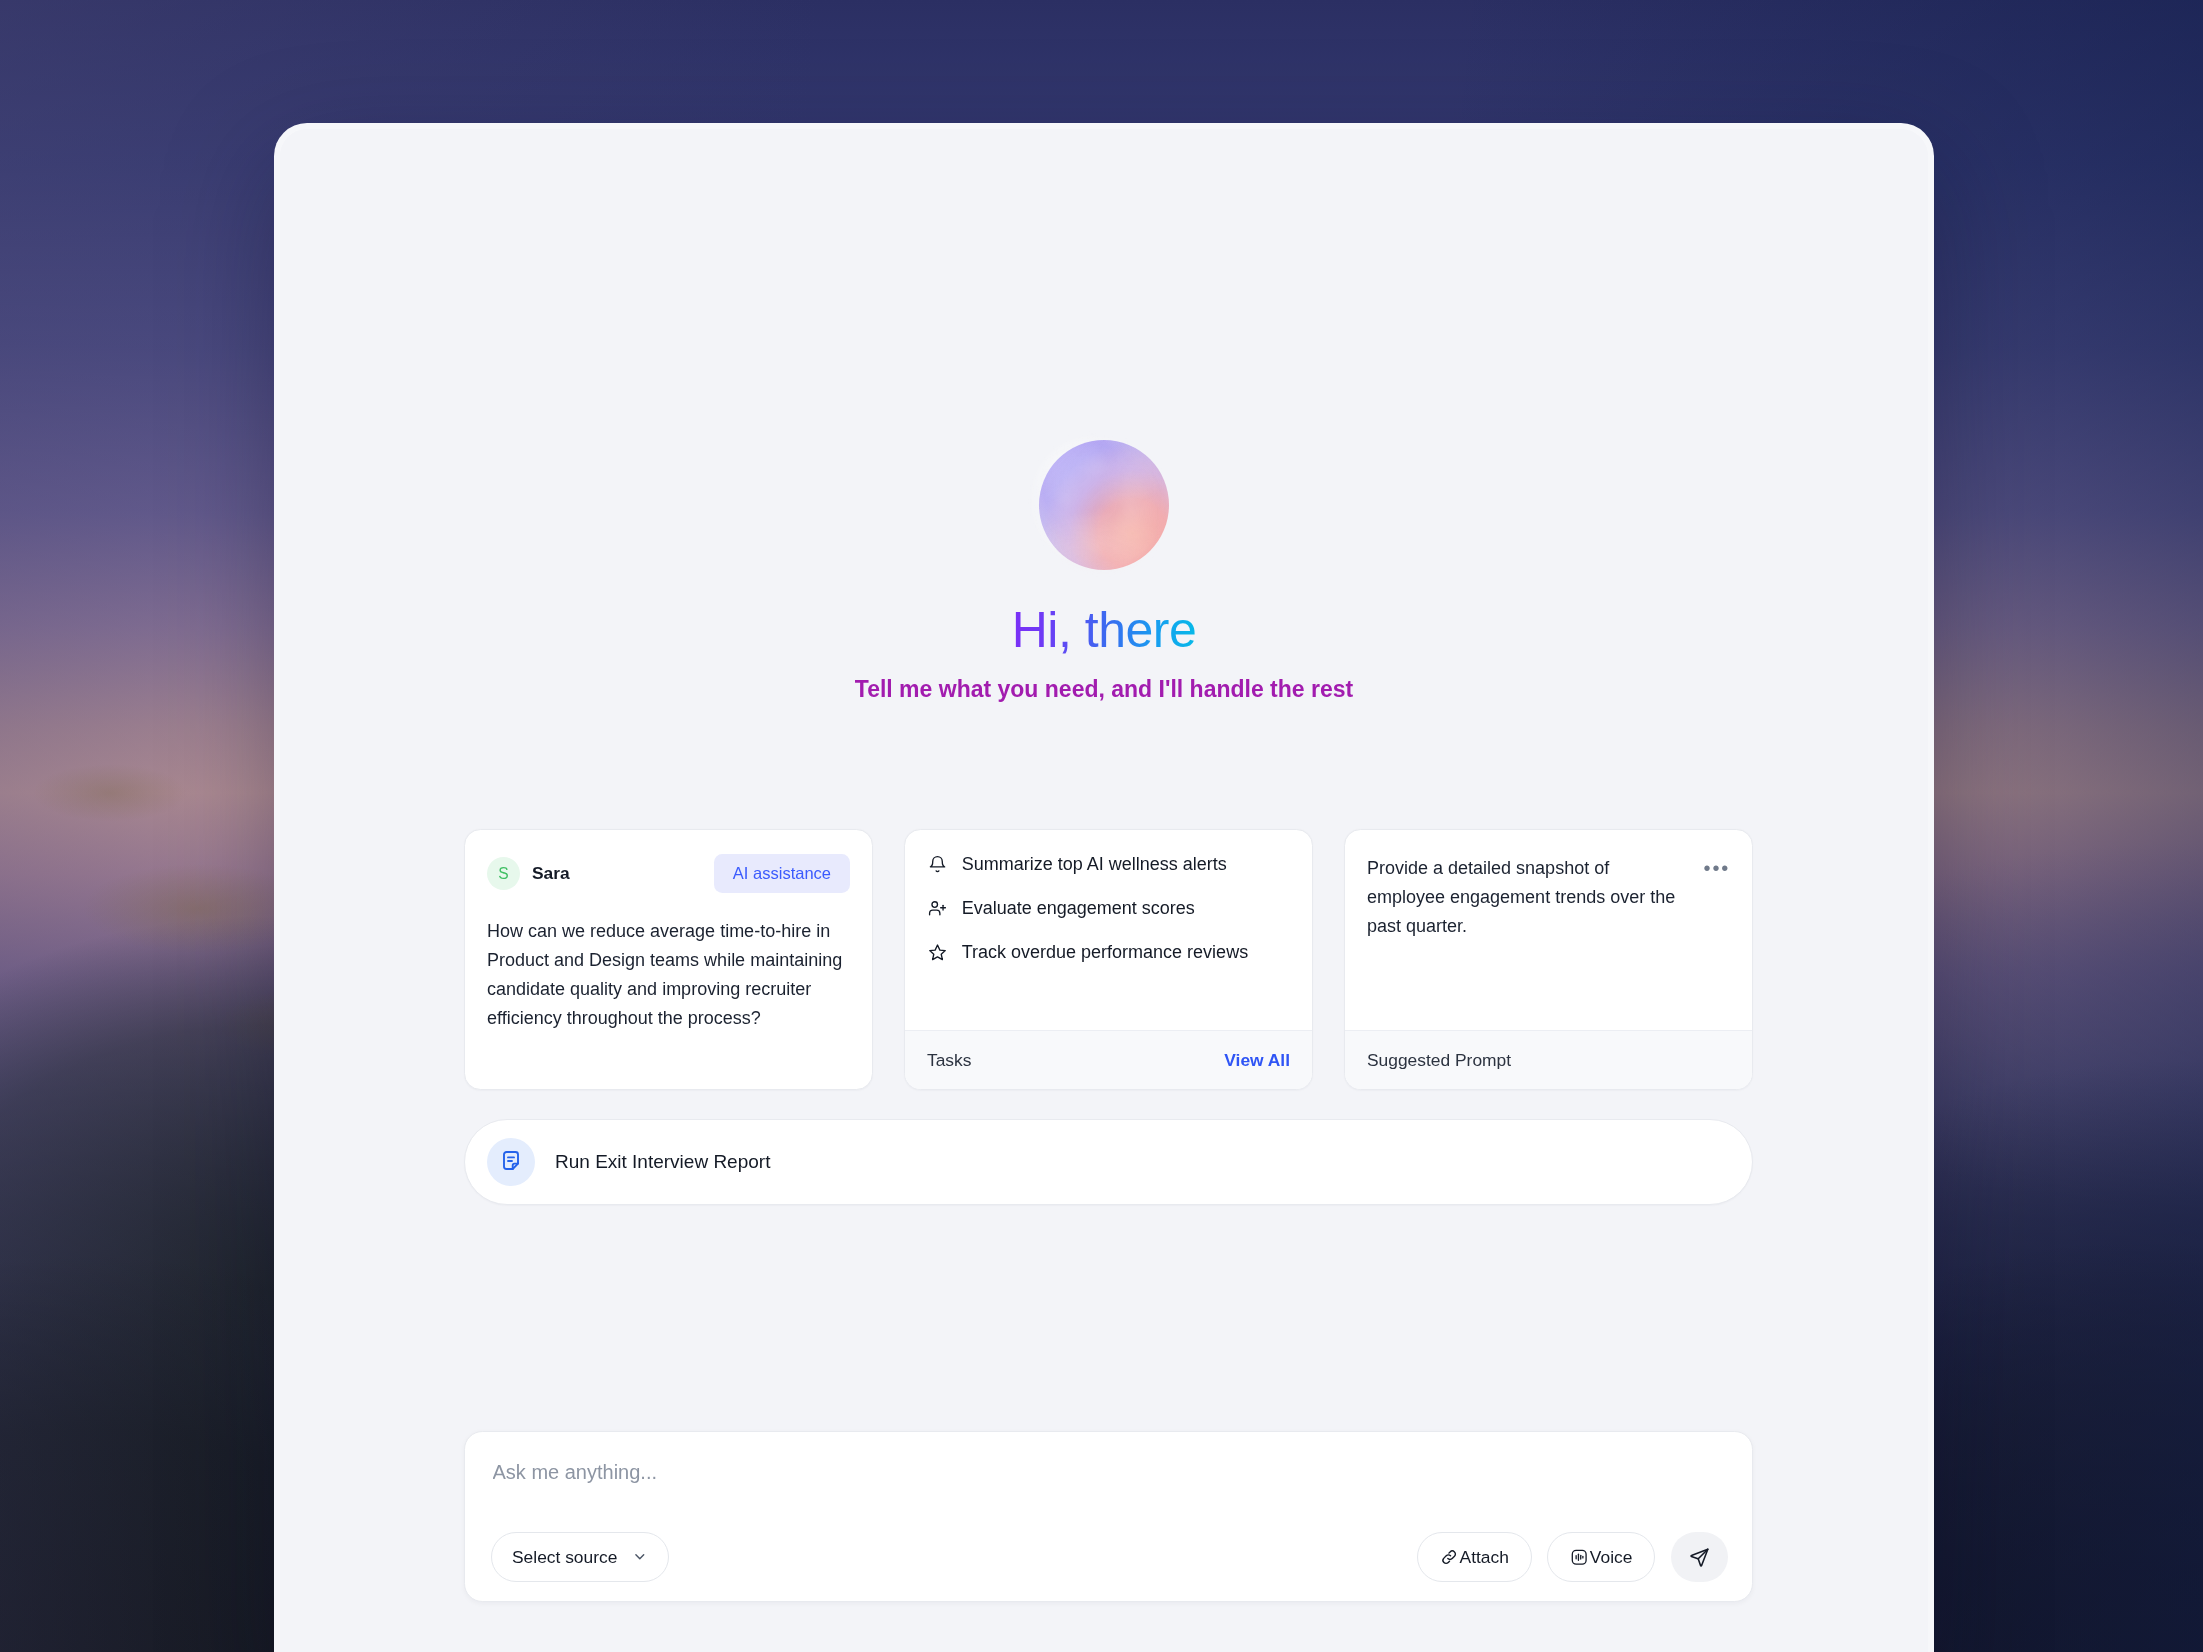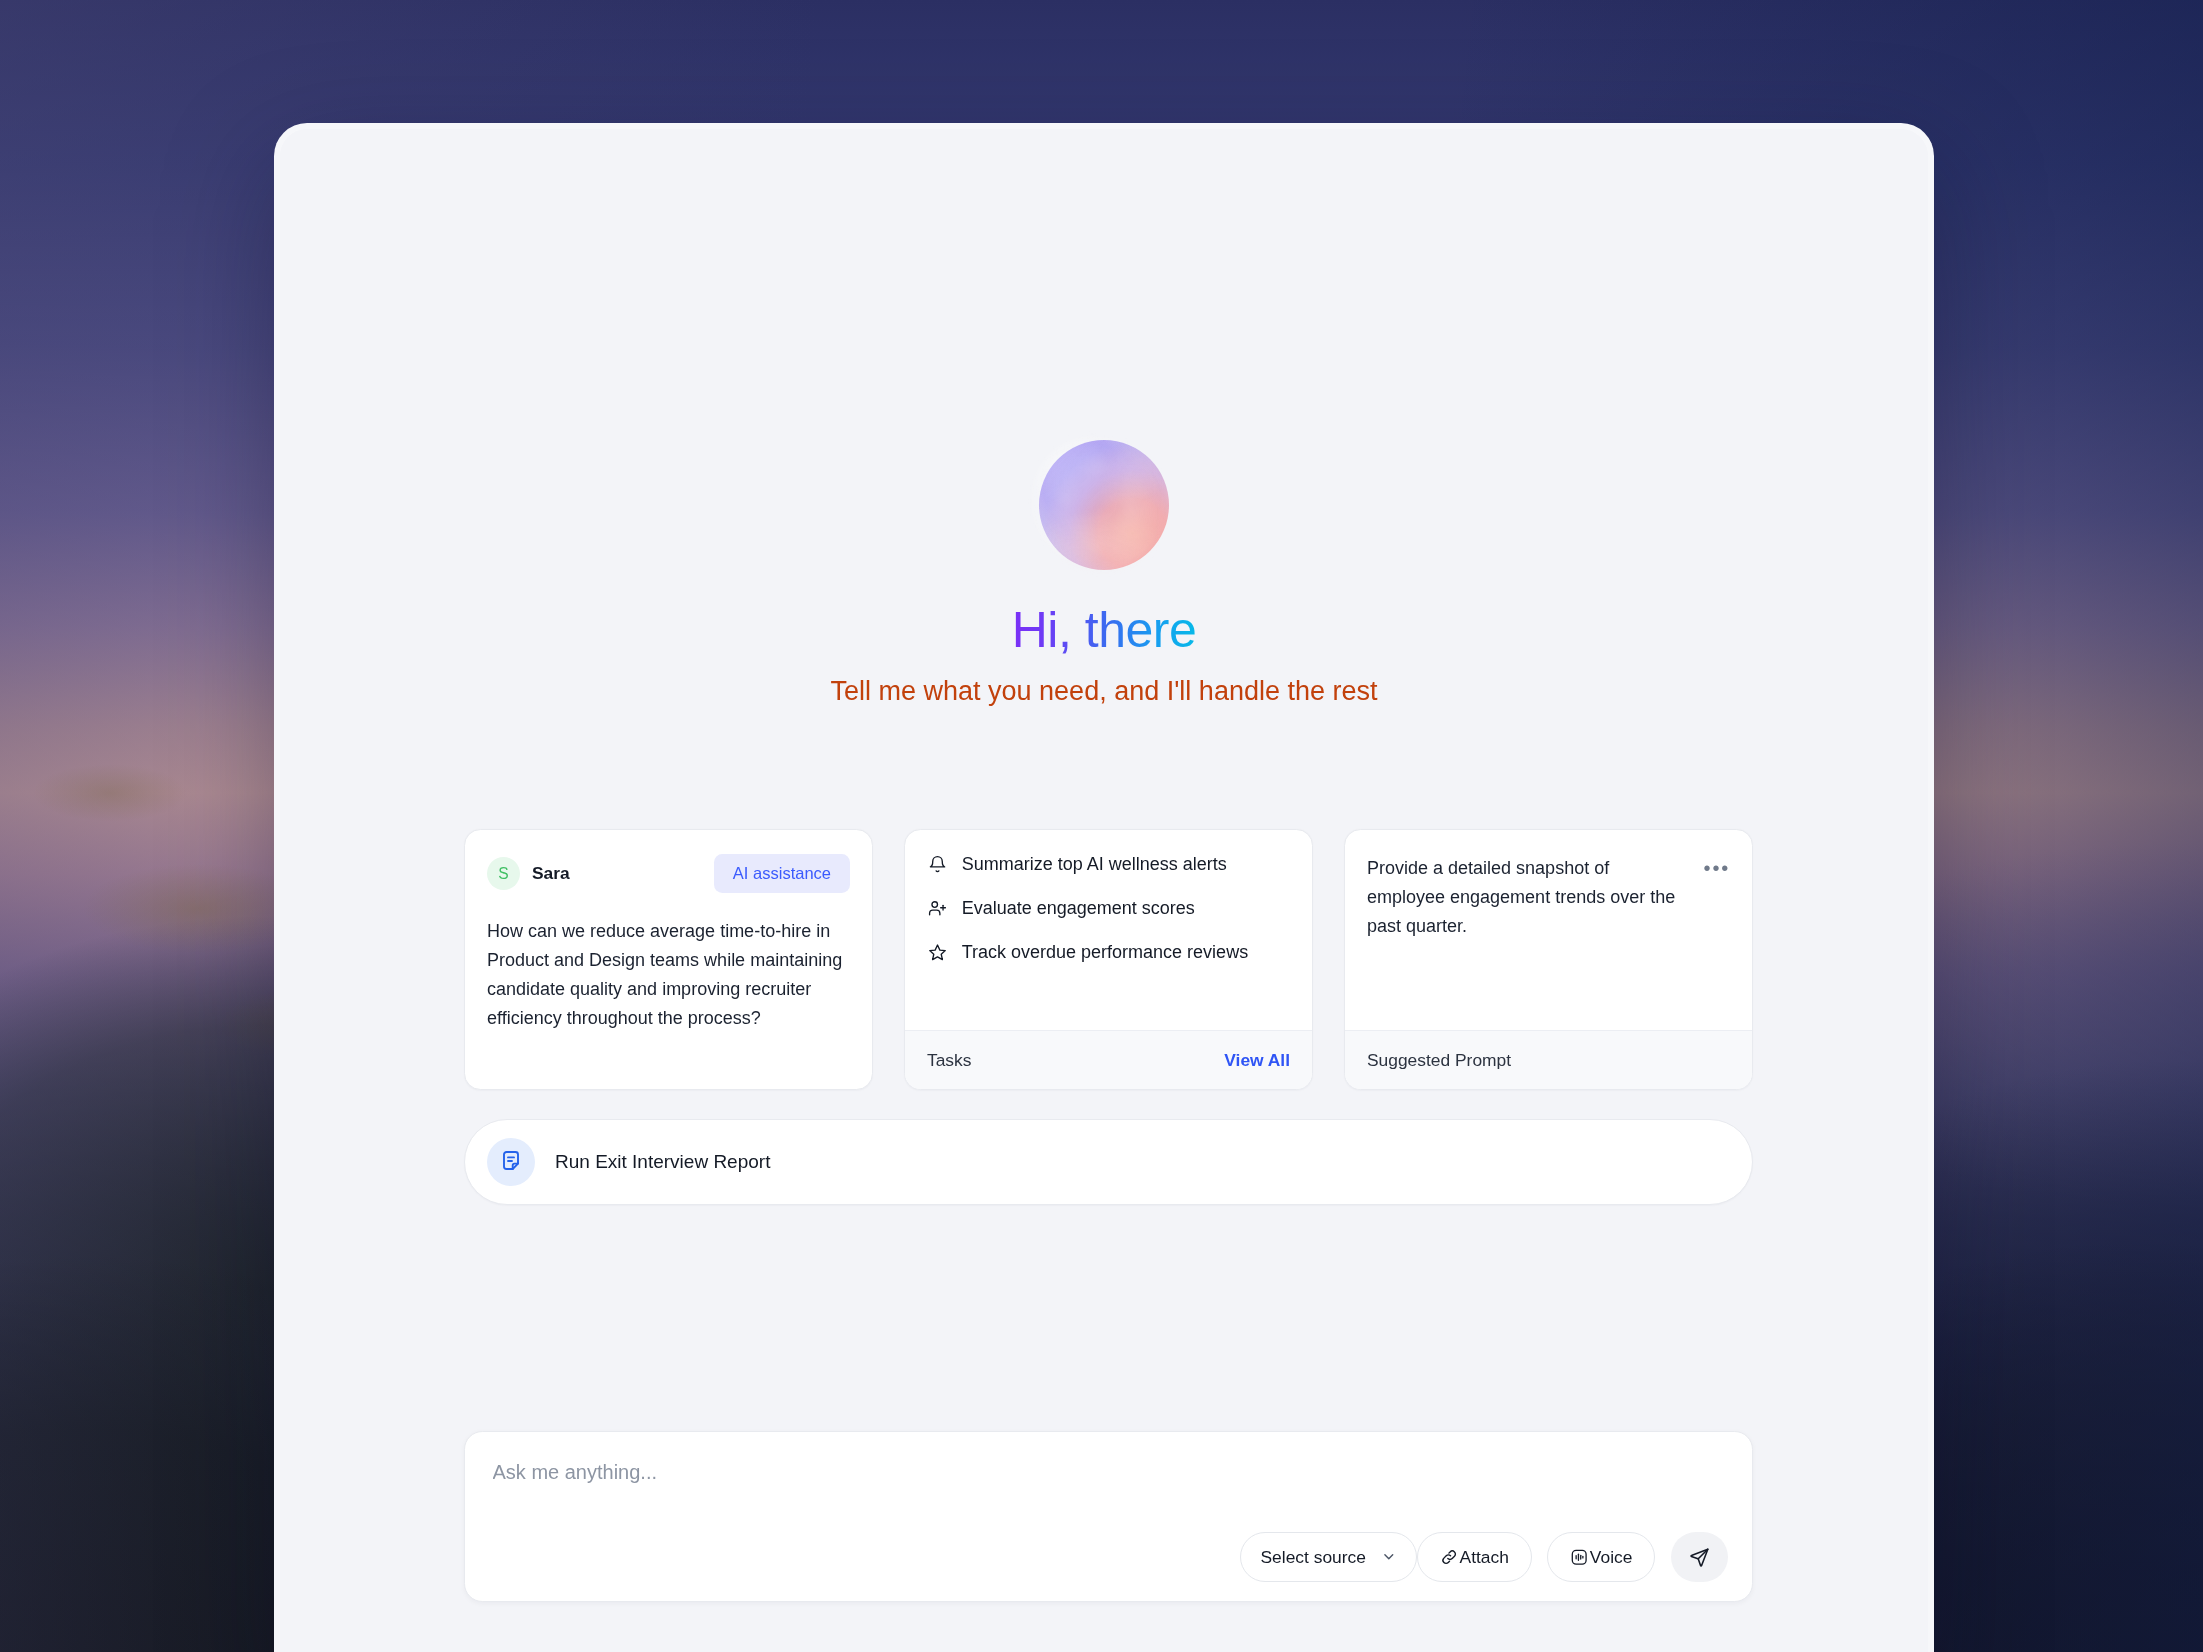--- a/index.html
+++ b/index.html
@@ -128,23 +128,23 @@
     background: linear-gradient(92deg, #7b2ff7 0%, #6e3bf5 18%, #3a6bf0 52%, #179ef0 78%, #06b9e8 100%);
     -webkit-background-clip: text;
     background-clip: text;
     color: transparent;
     -webkit-text-fill-color: transparent;
     display: inline-block;
   }
 
   .subtitle {
     margin-top: 16.5px;
-    font-size: 27px;
-    color: #c2410c;
-    font-weight: 400;
+    font-size: 23px;
+    color: #a21caf;
+    font-weight: 700;
   }
 
   
   .cards-grid {
     position: absolute;
     left: 184px;
     top: 700px;
     width: 1289px;
     display: flex;
     gap: 31px;
@@ -280,22 +280,22 @@
     padding: 29px 27.5px 0 27.5px;
   }
   .composer-input::placeholder { color: #8d95a3; }
 
   .composer-bar {
     position: absolute;
     left: 0; right: 0; bottom: 0;
     height: 88px;
     display: flex;
     align-items: center;
-    justify-content: flex-end;
-    padding: 0 24px 0 20px;
+    justify-content: space-between;
+    padding: 0 24px 0 26px;
   }
   .select-source {
     display: flex; align-items: center; gap: 14.7px;
     height: 50px;
     padding: 0 20px;
     border: 0.9px solid #e4e7ec;
     border-radius: 25px;
     background: #fff;
     font-size: 17.4px;
     color: #141a26;

